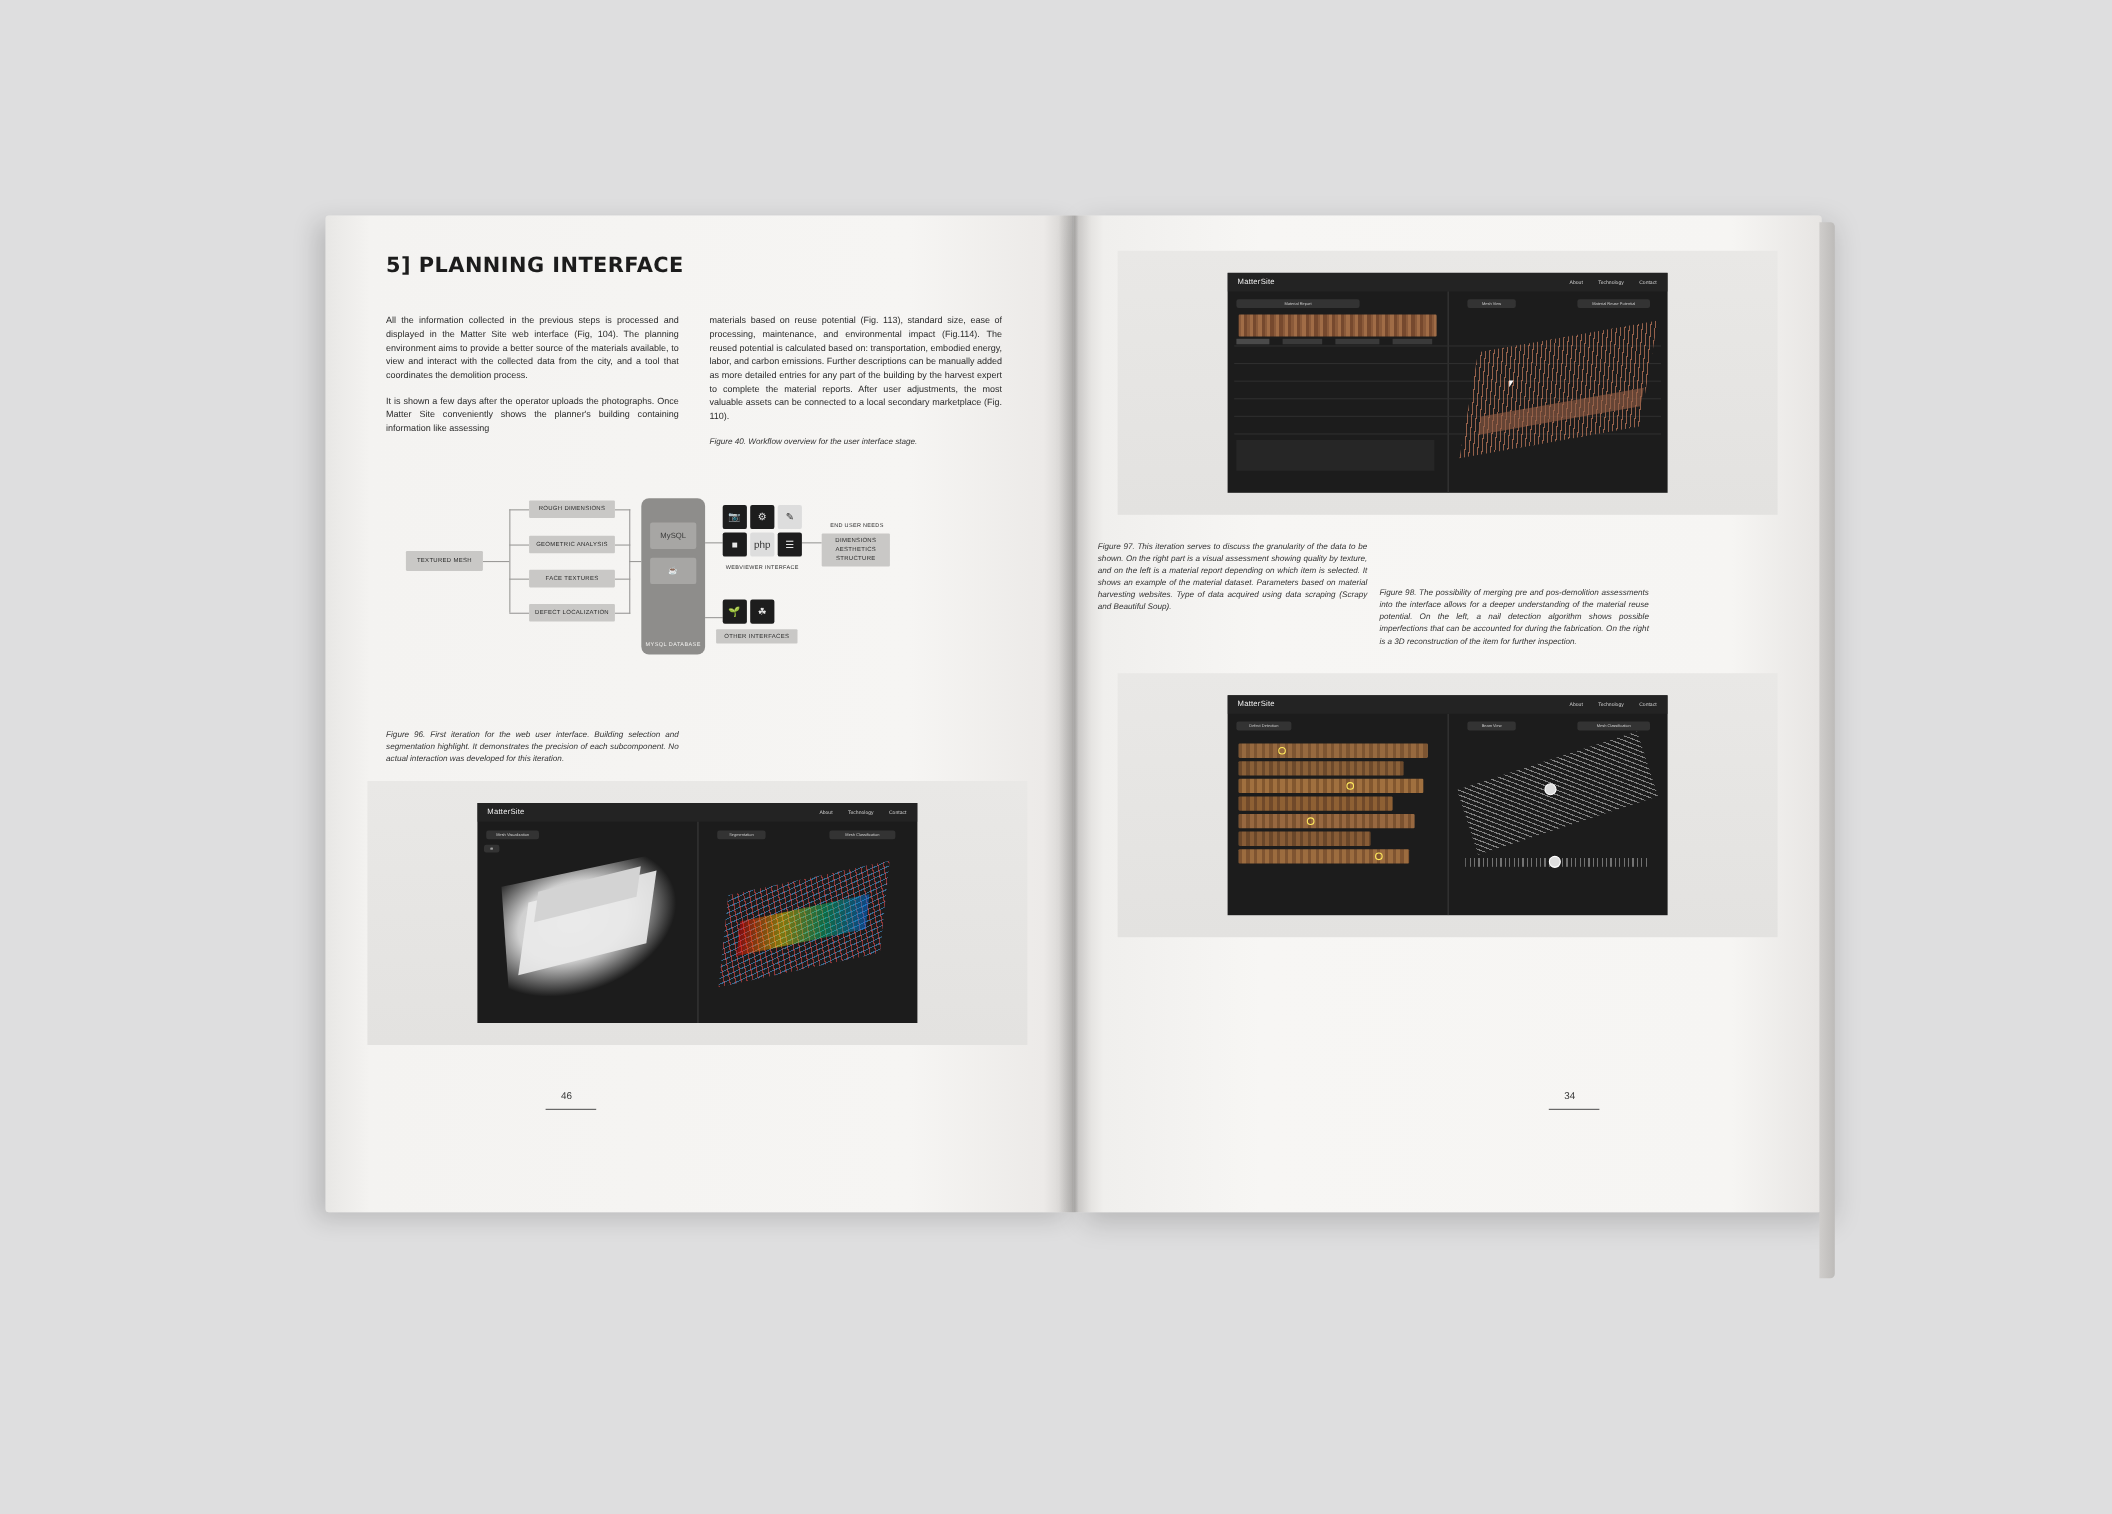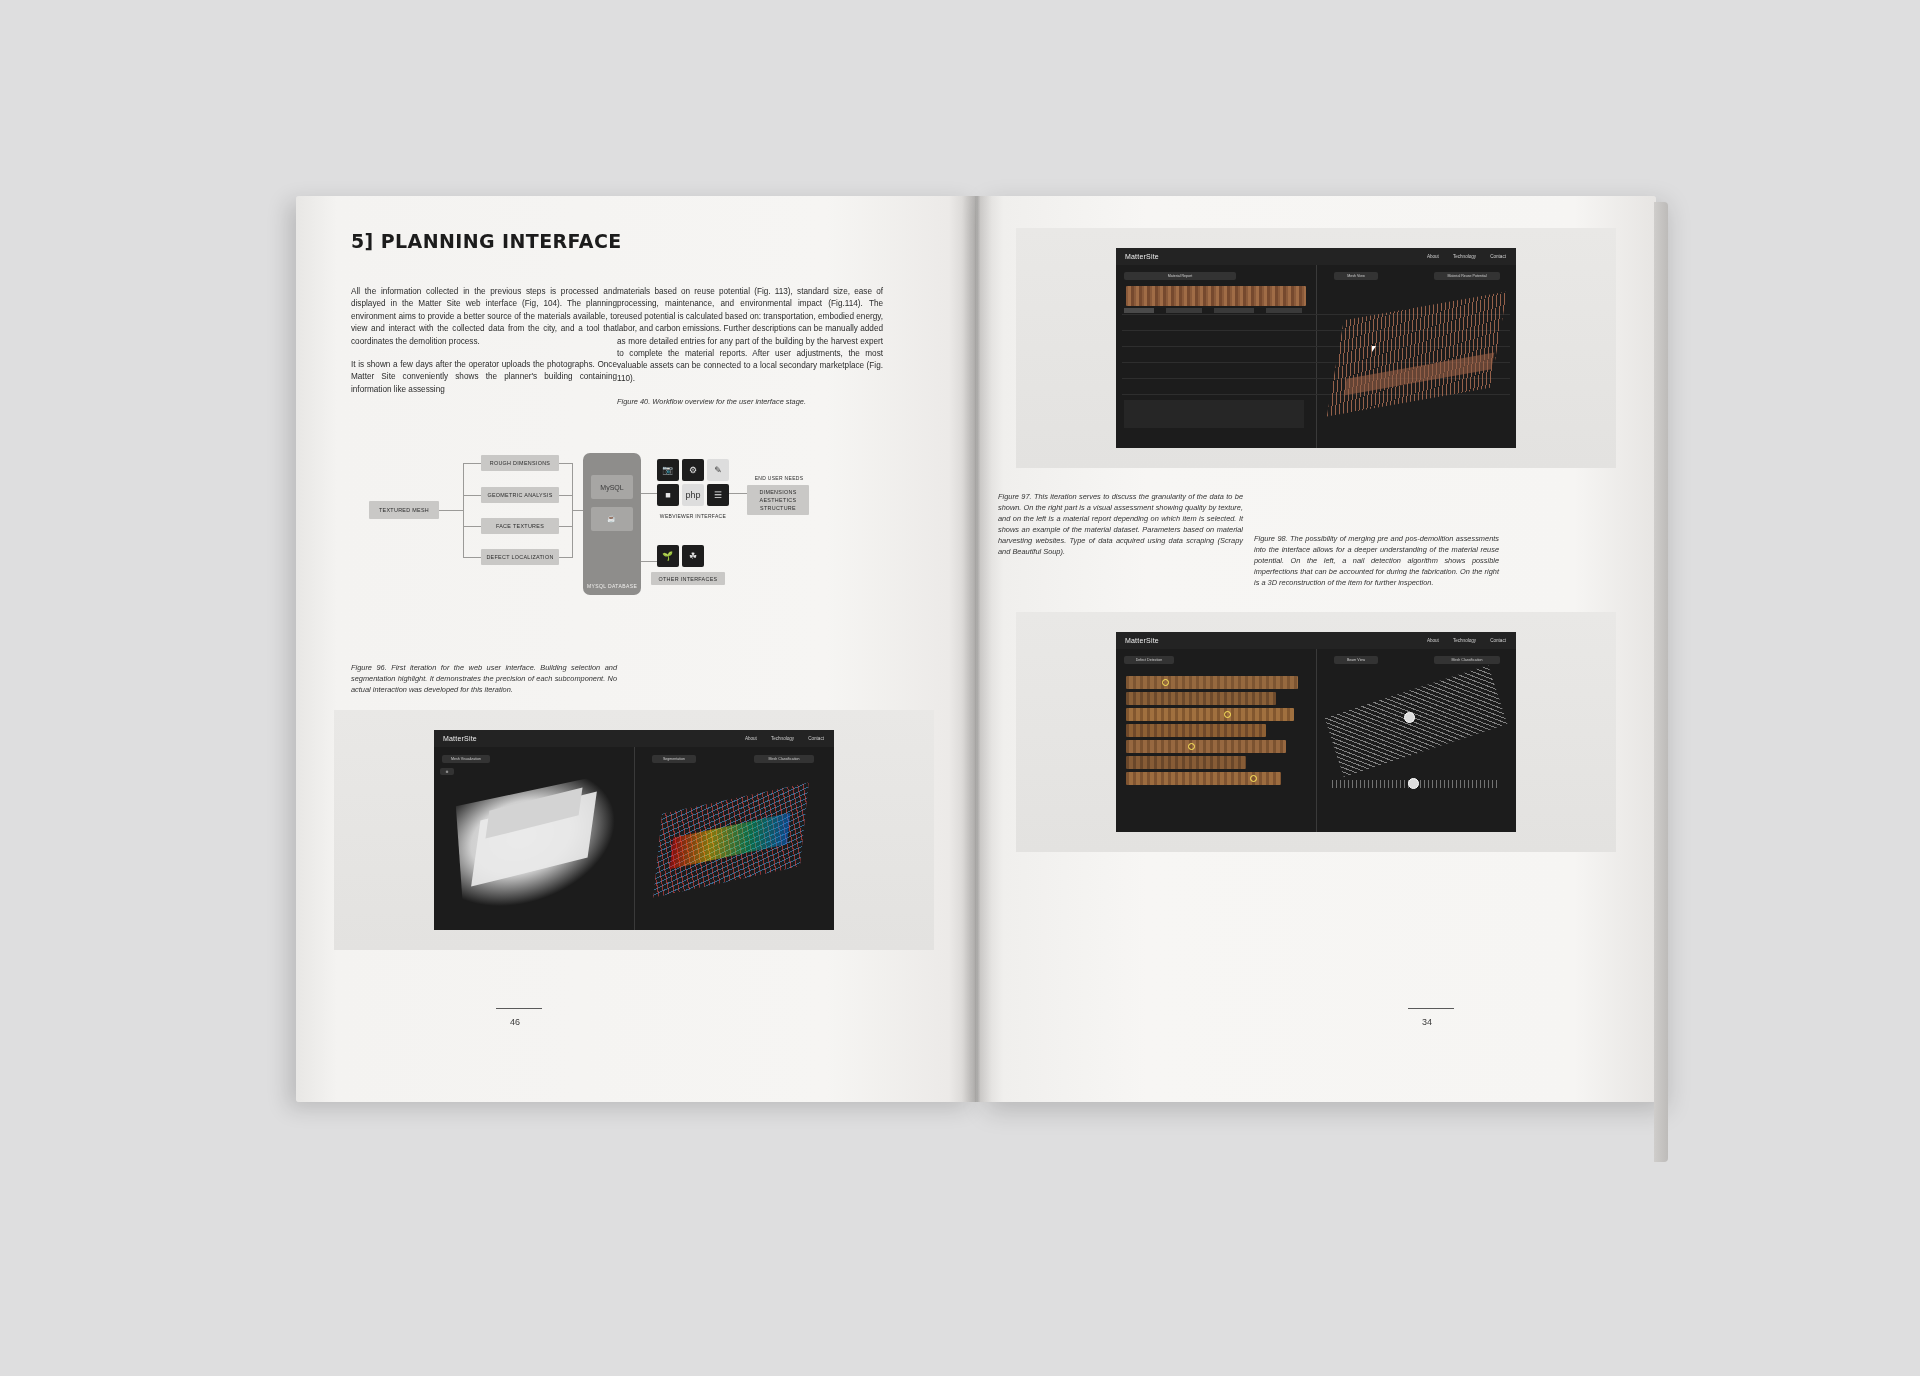--- a/index.html
+++ b/index.html
@@ -47,21 +47,21 @@
   
   .lp-inner{position:absolute;left:55px;top:34px;width:560px;}
   .title{
     font-family:"DejaVu Sans", sans-serif;
     font-weight:bold;
     font-size:19px;
     letter-spacing:.4px;
     color:#1c1c1c;
     margin:0 0 34px 0;
   }
-  .cols{display:flex;}
+  .cols{display:flex;gap:28px;}
   .col{width:266px;}
   p.body{
     font-size:8.2px;
     line-height:12.4px;
     color:#2b2b2b;
     text-align:justify;
     margin:0 0 11px 0;
   }
   p.caption{
     font-size:7.4px;
@@ -106,21 +106,21 @@
     background:linear-gradient(180deg,#e9e8e6,#e3e2e0);
   }
   .ui-shot{position:absolute;background:#1c1c1c;overflow:hidden;}
   .ui-nav{position:absolute;left:0;top:0;right:0;height:17px;background:#232323;display:flex;align-items:center;}
   .ui-brand{font-size:7px;color:#efefef;margin-left:9px;letter-spacing:.2px;}
   .ui-links{margin-left:auto;margin-right:10px;display:flex;gap:14px;}
   .ui-links span{font-size:4.6px;color:#cfcfcf;}
   .ui-split{position:absolute;top:17px;bottom:0;width:1px;background:#3a3a3a;}
   .pill{position:absolute;background:#333;border-radius:2px;font-size:3.6px;color:#cfcfcf;display:flex;align-items:center;justify-content:center;}
   .page-num{
-    position:absolute;font-size:9px;color:#3a3a3a;margin-top:26px;
+    position:absolute;font-size:9px;color:#3a3a3a;
   }
   .page-rule{position:absolute;height:1px;background:#5a5a5a;}
   
   .rp-cap{position:absolute;font-size:7.4px;line-height:11px;font-style:italic;color:#333;text-align:justify;}
   
   .strip{position:absolute;border-radius:1px;}
   .tbl-row{position:absolute;left:6px;right:6px;height:1px;background:#2e2e2e;}
 </style>
 </head>
 <body>

